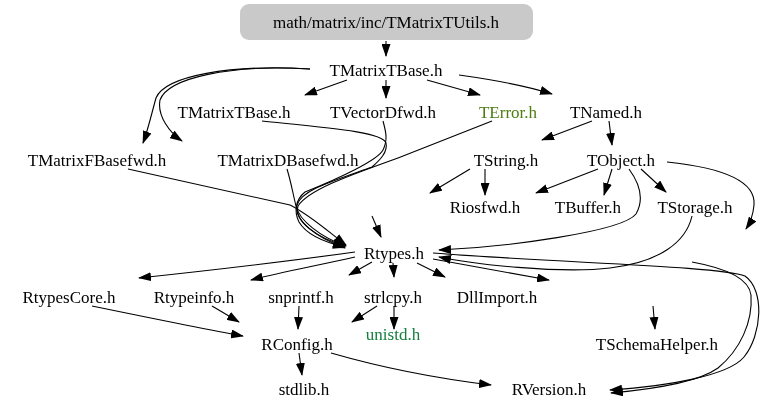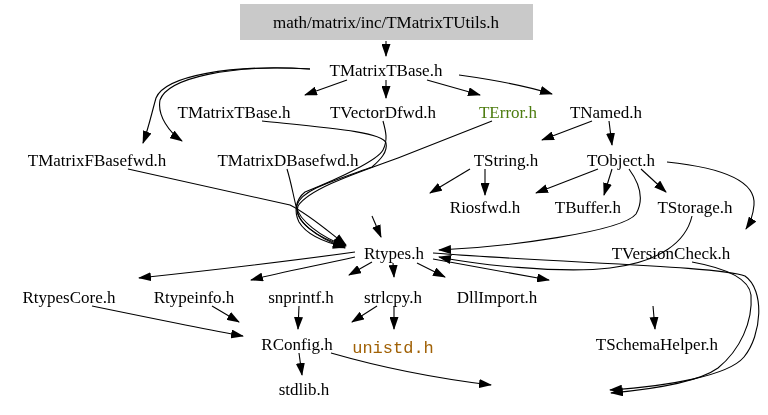--- a/index.html
+++ b/index.html
@@ -12,20 +12,21 @@
     font-family:"Liberation Serif","DejaVu Serif",serif;
   }
   .stage svg{position:absolute;left:0;top:0;width:768px;height:415px;}
   .edge{fill:none;stroke:#000000;stroke-width:1.1px;}
   .node{
     position:absolute;
     display:flex;align-items:center;justify-content:center;
     font-size:17px;line-height:19px;
     color:#000000;white-space:nowrap;
     cursor:pointer;
+    border-radius:9px;
   }
   .node.root{
     background:#c9c9c9;
     font-size:17px;
     cursor:default;
   }
 </style>
 </head>
 <body>
 
@@ -84,23 +85,23 @@
     <div class="node" style="left: 468px; top: 102.5px; width: 80px; height: 19px; color: #4d7c0f;">TError.h</div>
     <div class="node" style="left: 560px; top: 102.5px; width: 92px; height: 19px; color: rgb(0, 0, 0);">TNamed.h</div>
     <div class="node" style="left: 6px; top: 150.5px; width: 182px; height: 19px; color: rgb(0, 0, 0);">TMatrixFBasefwd.h</div>
     <div class="node" style="left: 198px; top: 150.5px; width: 180px; height: 19px; color: rgb(0, 0, 0);">TMatrixDBasefwd.h</div>
     <div class="node" style="left: 464px; top: 150.5px; width: 84px; height: 19px; color: rgb(0, 0, 0);">TString.h</div>
     <div class="node" style="left: 576px; top: 150.5px; width: 90px; height: 19px; color: rgb(0, 0, 0);">TObject.h</div>
     <div class="node" style="left: 440px; top: 197.5px; width: 90px; height: 19px; color: rgb(0, 0, 0);">Riosfwd.h</div>
     <div class="node" style="left: 543px; top: 197.5px; width: 90px; height: 19px; color: rgb(0, 0, 0);">TBuffer.h</div>
     <div class="node" style="left: 647px; top: 197.5px; width: 96px; height: 19px; color: rgb(0, 0, 0);">TStorage.h</div>
     <div class="node" style="left: 354px; top: 243.5px; width: 80px; height: 19px; color: rgb(0, 0, 0);">Rtypes.h</div>
-    <div class="node" style="left: 593px; top: 243.5px; width: 156px; height: 19px; color: rgb(0, 0, 0);">TVersionCheck.h</div>
     <div class="node" style="left: 7px; top: 287.5px; width: 124px; height: 19px; color: rgb(0, 0, 0);">RtypesCore.h</div>
     <div class="node" style="left: 142px; top: 287.5px; width: 104px; height: 19px; color: rgb(0, 0, 0);">Rtypeinfo.h</div>
     <div class="node" style="left: 260px; top: 287.5px; width: 82px; height: 19px; color: rgb(0, 0, 0);">snprintf.h</div>
     <div class="node" style="left: 353px; top: 287.5px; width: 80px; height: 19px; color: rgb(0, 0, 0);">strlcpy.h</div>
     <div class="node" style="left: 445px; top: 287.5px; width: 104px; height: 19px; color: rgb(0, 0, 0);">DllImport.h</div>
     <div class="node" style="left: 250px; top: 334.5px; width: 94px; height: 19px; color: rgb(0, 0, 0);">RConfig.h</div>
-    <div class="node" style="left: 358px; top: 339px; width: 70px; height: 19px; color: #a16207; font-family: Liberation Mono, monospace;">unistd.h</div>
+    <div class="node" style="left: 358px; top: 325px; width: 70px; height: 19px; color: #15803d;">unistd.h</div>
     <div class="node" style="left: 581px; top: 334.5px; width: 152px; height: 19px; color: rgb(0, 0, 0);">TSchemaHelper.h</div>
     <div class="node" style="left: 266px; top: 379.5px; width: 76px; height: 19px; color: rgb(0, 0, 0);">stdlib.h</div>
+    <div class="node" style="left: 496px; top: 379.5px; width: 106px; height: 19px; color: rgb(0, 0, 0);">RVersion.h</div>
   </div>
 
 </body></html>

